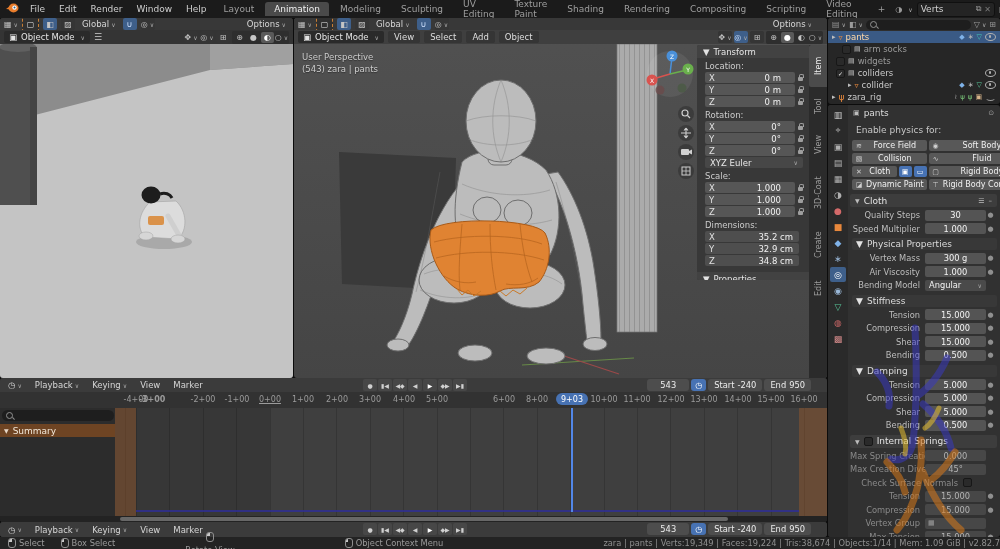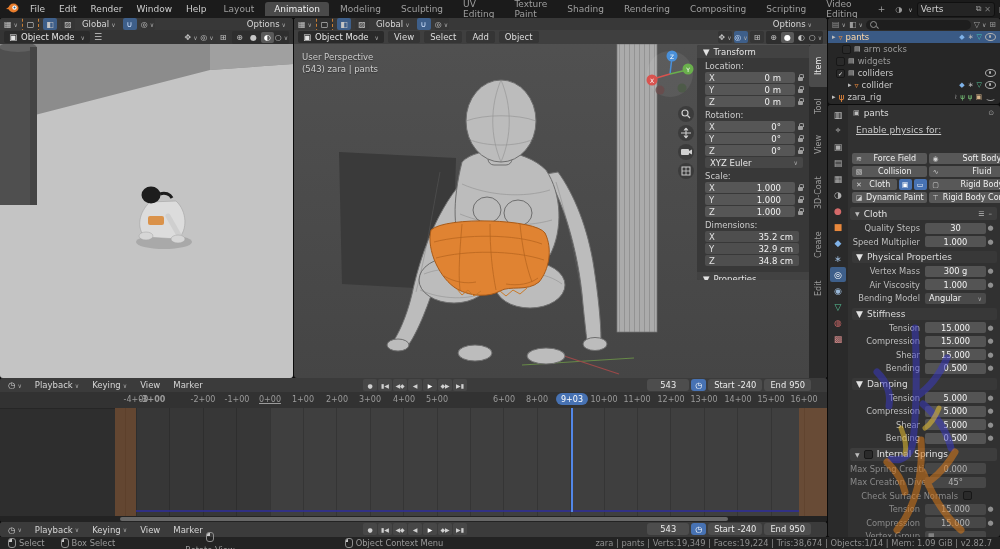--- a/index.html
+++ b/index.html
@@ -69,21 +69,21 @@
   .mag{display:inline-block;width:5px;height:5px;border:1px solid #8f8f8f;border-radius:50%;position:relative;}
   .mag::after{content:"";position:absolute;width:3px;height:1px;background:#8f8f8f;transform:rotate(45deg);right:-2.6px;bottom:-.6px;}
 
   
   #props{position:absolute;left:828px;top:105px;width:172px;height:432px;background:#313131;border-radius:3px;overflow:hidden;display:flex;}
   #ptabstrip{width:20px;background:#2a2a2a;display:flex;flex-direction:column;align-items:center;padding-top:2px;gap:1px;}
   .ptab{width:16px;height:15px;display:flex;align-items:center;justify-content:center;font-size:9px;color:#b0b0b0;border-radius:2px;}
   .ptab.active{background:#3e5f8a;}
   .pbody{flex:1;padding:0 3px 0 2px;overflow:hidden;}
   .pbreadcrumb{height:15px;display:flex;align-items:center;gap:4px;color:#dcdcdc;padding:0 3px;}
-  .penable{margin:5px 0 18px 6px;color:#c8c8c8;text-decoration:underline;}
+  .penable{margin:5px 0 5px 6px;color:#c8c8c8;}
   .pbgrid{display:grid;grid-template-columns:1fr 1fr;gap:2px 2px;margin:0 2px;}
   .pbtn{height:11px;background:#585858;border-radius:2px;display:flex;align-items:center;gap:3px;font-size:8px;color:#f0f0f0;padding:0 3px;}
   .pbtn .bic{width:8px;font-size:7px;color:#cfcfcf;text-align:center;}
   .pbtn .blbl{flex:1;text-align:center;white-space:nowrap;overflow:hidden;}
   .clothcell{display:flex;gap:2px;}
   .tgl{width:13px;height:11px;background:var(--accent,#4772b3);border-radius:2px;display:flex;align-items:center;justify-content:center;color:#fff;font-size:7px;}
   .psec{display:flex;align-items:center;height:13px;background:#3d3d3d;border-radius:2px;margin:4px 0 2px 0;padding:0 5px;color:#e3e3e3;gap:4px;}
   .psec .arr{font-size:6px;color:#bdbdbd;}
   .psub{display:flex;align-items:center;gap:4px;margin:4px 0 2px 2px;background:#383838;border-radius:2px;height:12px;padding:0 4px;color:#dcdcdc;}
   .prow{display:flex;align-items:center;height:11px;margin:2.5px 2px 0 0;}
@@ -118,21 +118,21 @@
   #hscroll{position:absolute;left:0;top:138px;width:827px;height:6px;background:#232323;}
   #hthumb{position:absolute;left:120px;top:1px;width:608px;height:4px;background:#676767;border-radius:2px;}
 
   #tl2{position:absolute;left:0;top:522px;width:827px;height:15px;background:#3b3b3b;border-radius:3px;overflow:hidden;}
 
   
   #status{position:absolute;left:0;top:537px;width:1000px;height:12px;background:#232323;display:flex;align-items:center;font-size:8.3px;color:#9a9a9a;}
   .sitem{display:flex;align-items:center;gap:3px;}
   .mouse{display:inline-block;width:6px;height:8px;border:1px solid #8f8f8f;border-radius:3px;position:relative;}
   .mouse::after{content:"";position:absolute;left:0;top:0;width:2.5px;height:3px;background:#c9c9c9;border-radius:2px 0 0 0;}
-  #statinfo{margin-left:auto;padding-right:8px;color:#8f8f8f;}
+  #statinfo{margin-left:auto;color:#8f8f8f;}
 
   svg text{font-family:"DejaVu Sans",sans-serif;}
 </style>
 </head>
 <body>
 
 <div id="app">
 
   <div id="topbar">
     <span class="ico" style="margin:0 4px 0 6px;">
@@ -814,20 +814,29 @@
       <span class="tick" style="left:604px;">10+00</span>
       <span class="tick" style="left:637px;">11+00</span>
       <span class="tick" style="left:671px;">12+00</span>
       <span class="tick" style="left:704px;">13+00</span>
       <span class="tick" style="left:738px;">14+00</span>
       <span class="tick" style="left:771px;">15+00</span>
       <span class="tick" style="left:804px;">16+00</span>
       <span id="curframe">9+03</span>
     </div>
 
+    <div id="chan">
+      <div class="csearch">
+          <span class="mag"></span>
+        </div>
+      <div id="sumrow">
+          <span style="font-size:6px;color:#e8d8c8;">▼</span>
+          <span>Summary</span>
+        </div>
+    </div>
 
     <div id="track">
       <div class="zone2"></div>
       <div class="grid"></div>
       <div class="brownL"></div>
       <div class="brownR"></div>
     </div>
     <div id="blueline"></div>
     <div id="playhead"></div>
     <div id="hscroll">

